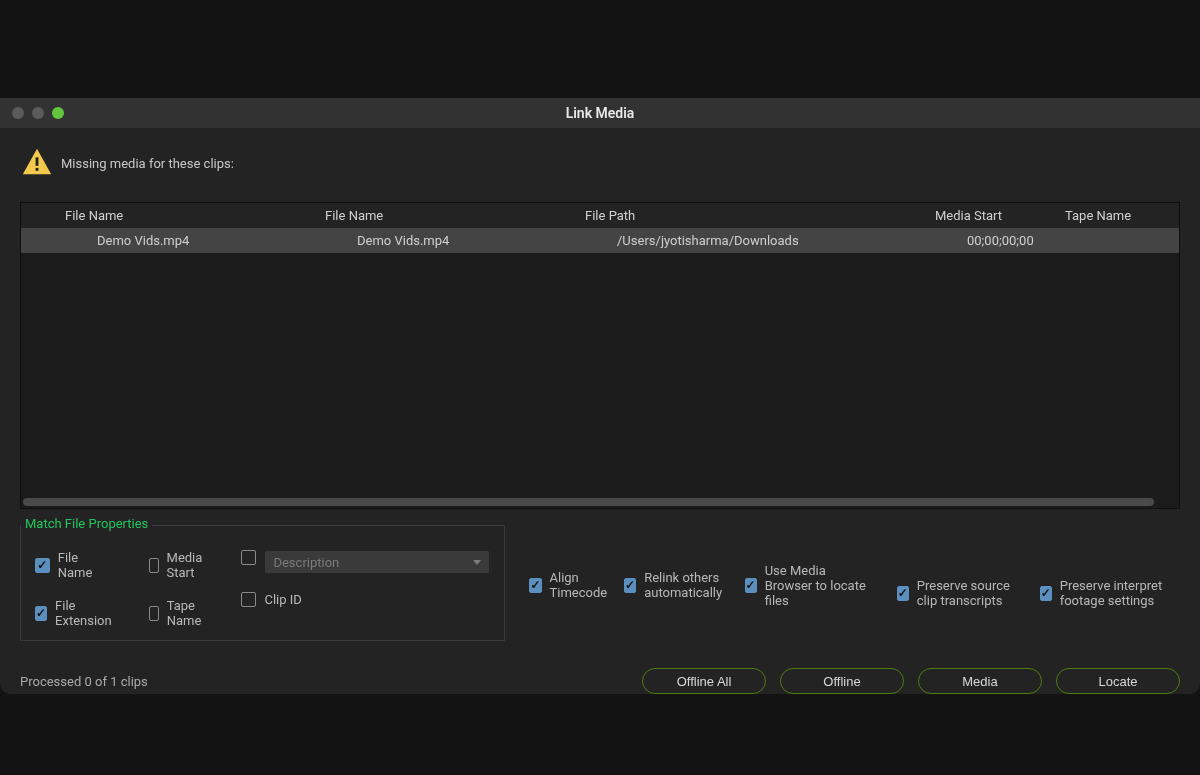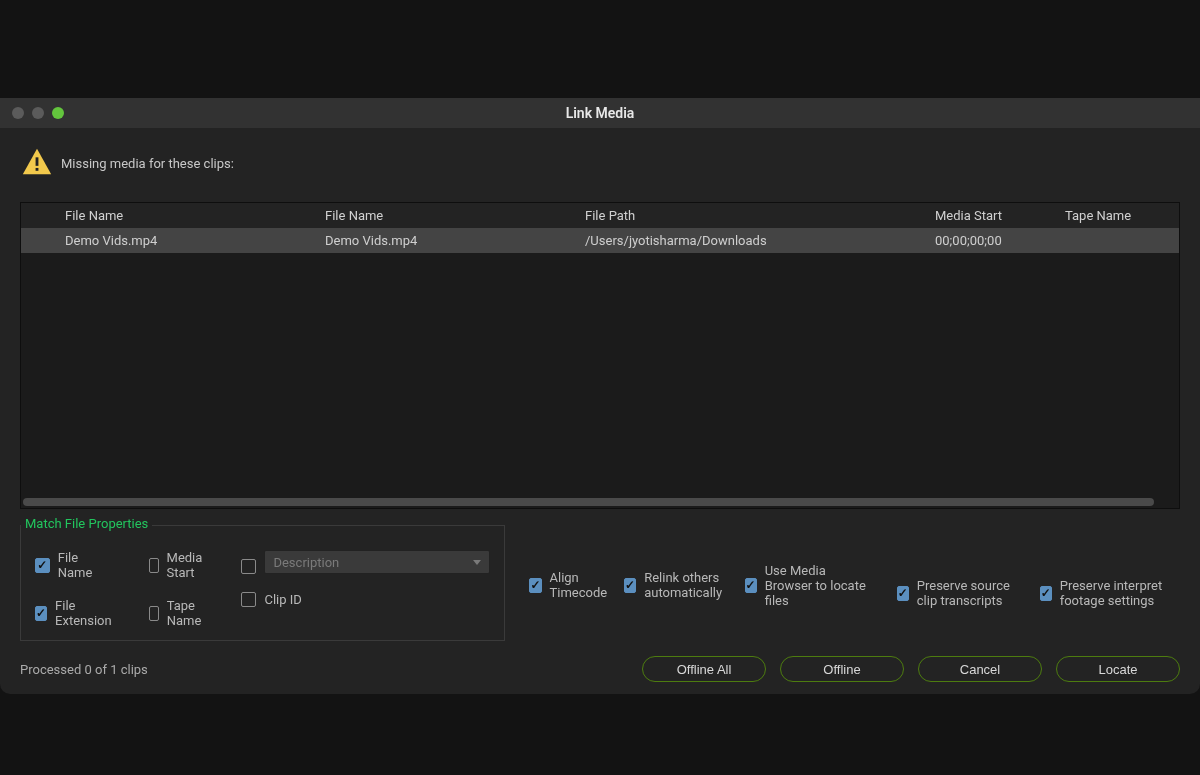--- a/index.html
+++ b/index.html
@@ -82,20 +82,21 @@
 }
 .th, .td {
   padding: 0 4px;
   white-space: nowrap;
   overflow: hidden;
   text-overflow: ellipsis;
 }
 .trow {
   background: #444444;
   color: #cfcfcf;
+  padding-left: 32px;
 }
 .hscroll {
   position: absolute;
   left: 2px;
   right: 2px;
   bottom: 2px;
   height: 8px;
   display: flex;
   align-items: center;
 }
@@ -188,21 +189,21 @@
   border-right: 4px solid transparent;
   border-top: 5px solid #7a7a7a;
 }
 .opt-col { display: flex; flex-direction: row; gap: 14px; padding-top: 4px; }
 .opt-col.right { padding-top: 20px; }
 
 .footer {
   position: absolute;
   left: 20px;
   right: 20px;
-  bottom: 12px;
+  bottom: 0;
   display: flex;
   align-items: center;
   justify-content: space-between;
 }
 .status { color: #aaa; }
 .buttons { display: flex; gap: 14px; }
 .btn {
   width: 124px;
   height: 26px;
   border: 1px solid #4d7c0f;
@@ -282,21 +283,21 @@
             <label class="checkbox">
               <span class="cb-box"></span>
               <span class="cb-label">Media Start</span>
             </label>
             <label class="checkbox">
               <span class="cb-box"></span>
               <span class="cb-label">Tape Name</span>
             </label>
           </div>
           <div class="mf-col">
-            <div style="display:flex;align-items:flex-end;gap:8px;">
+            <div style="display:flex;align-items:flex-start;gap:8px;">
               <label class="checkbox">
                 <span class="cb-box"></span>
               </label>
               <div class="dropdown">
                 <span>Description</span>
                 <span class="chev"></span>
               </div>
             </div>
             <label class="checkbox">
               <span class="cb-box"></span>
@@ -333,18 +334,18 @@
       </div>
     </div>
 
   </div>
 
   <div class="footer">
     <div class="status">Processed 0 of 1 clips</div>
     <div class="buttons">
       <button class="btn">Offline All</button>
       <button class="btn">Offline</button>
-      <button class="btn">Cancel</button>
+      <button class="btn">Media</button>
       <button class="btn">Locate</button>
     </div>
   </div>
 
 </div>
 
 </body></html>

